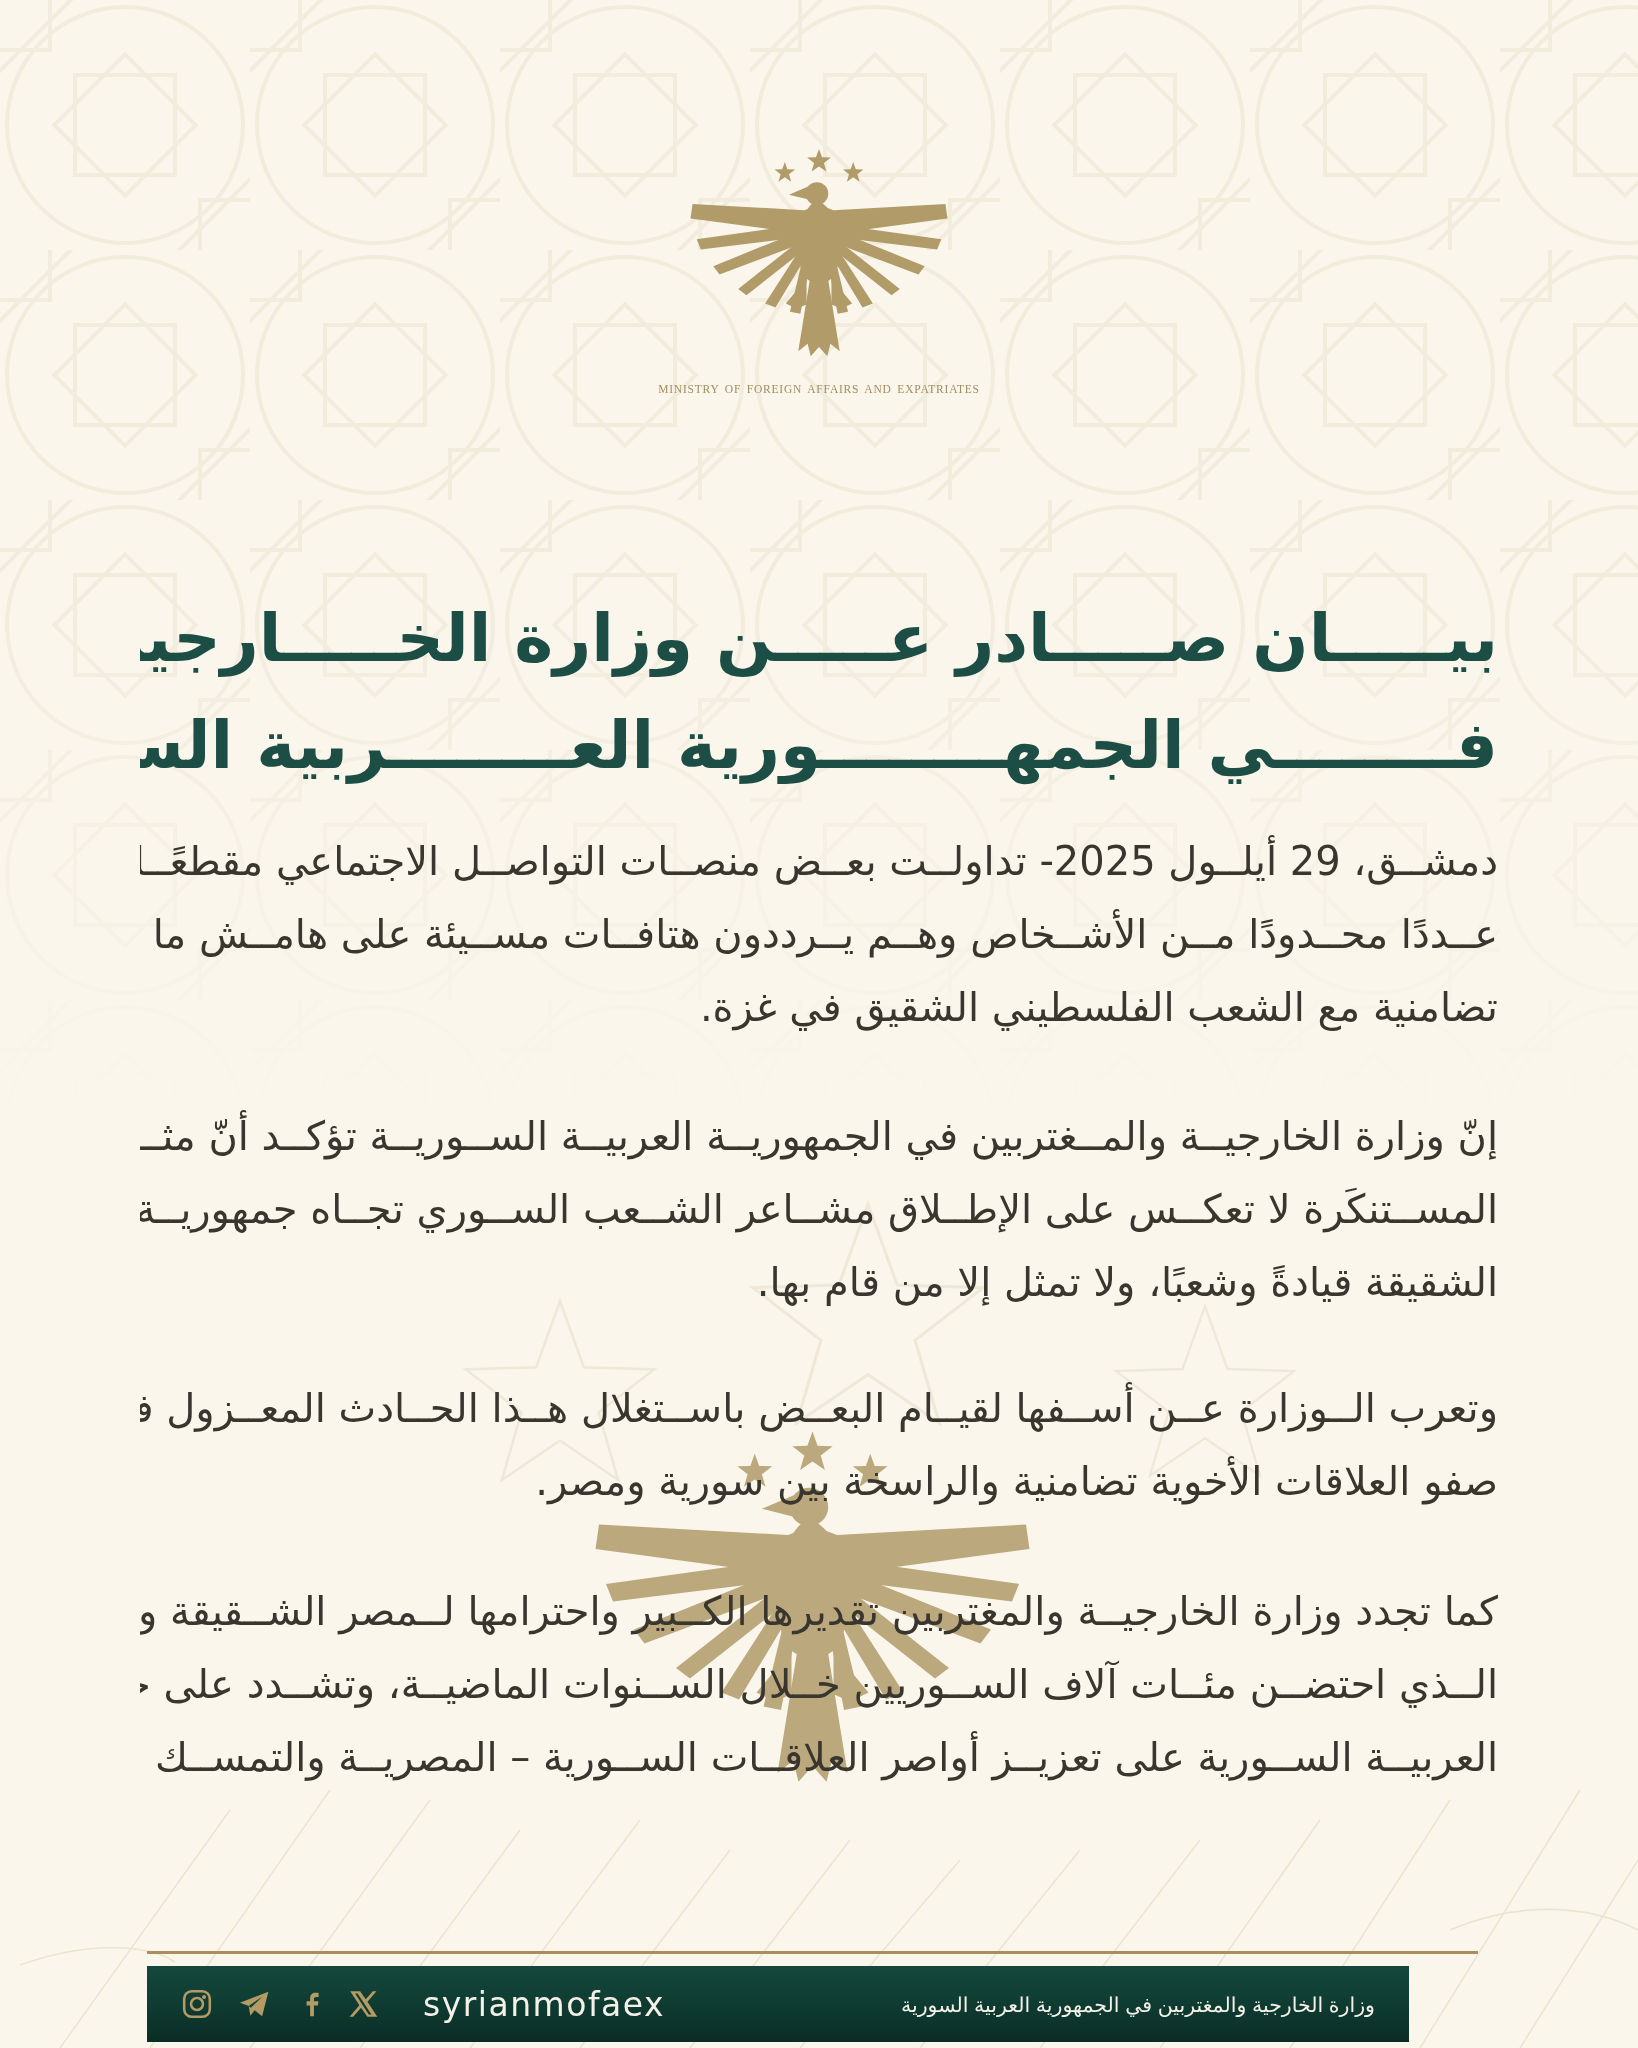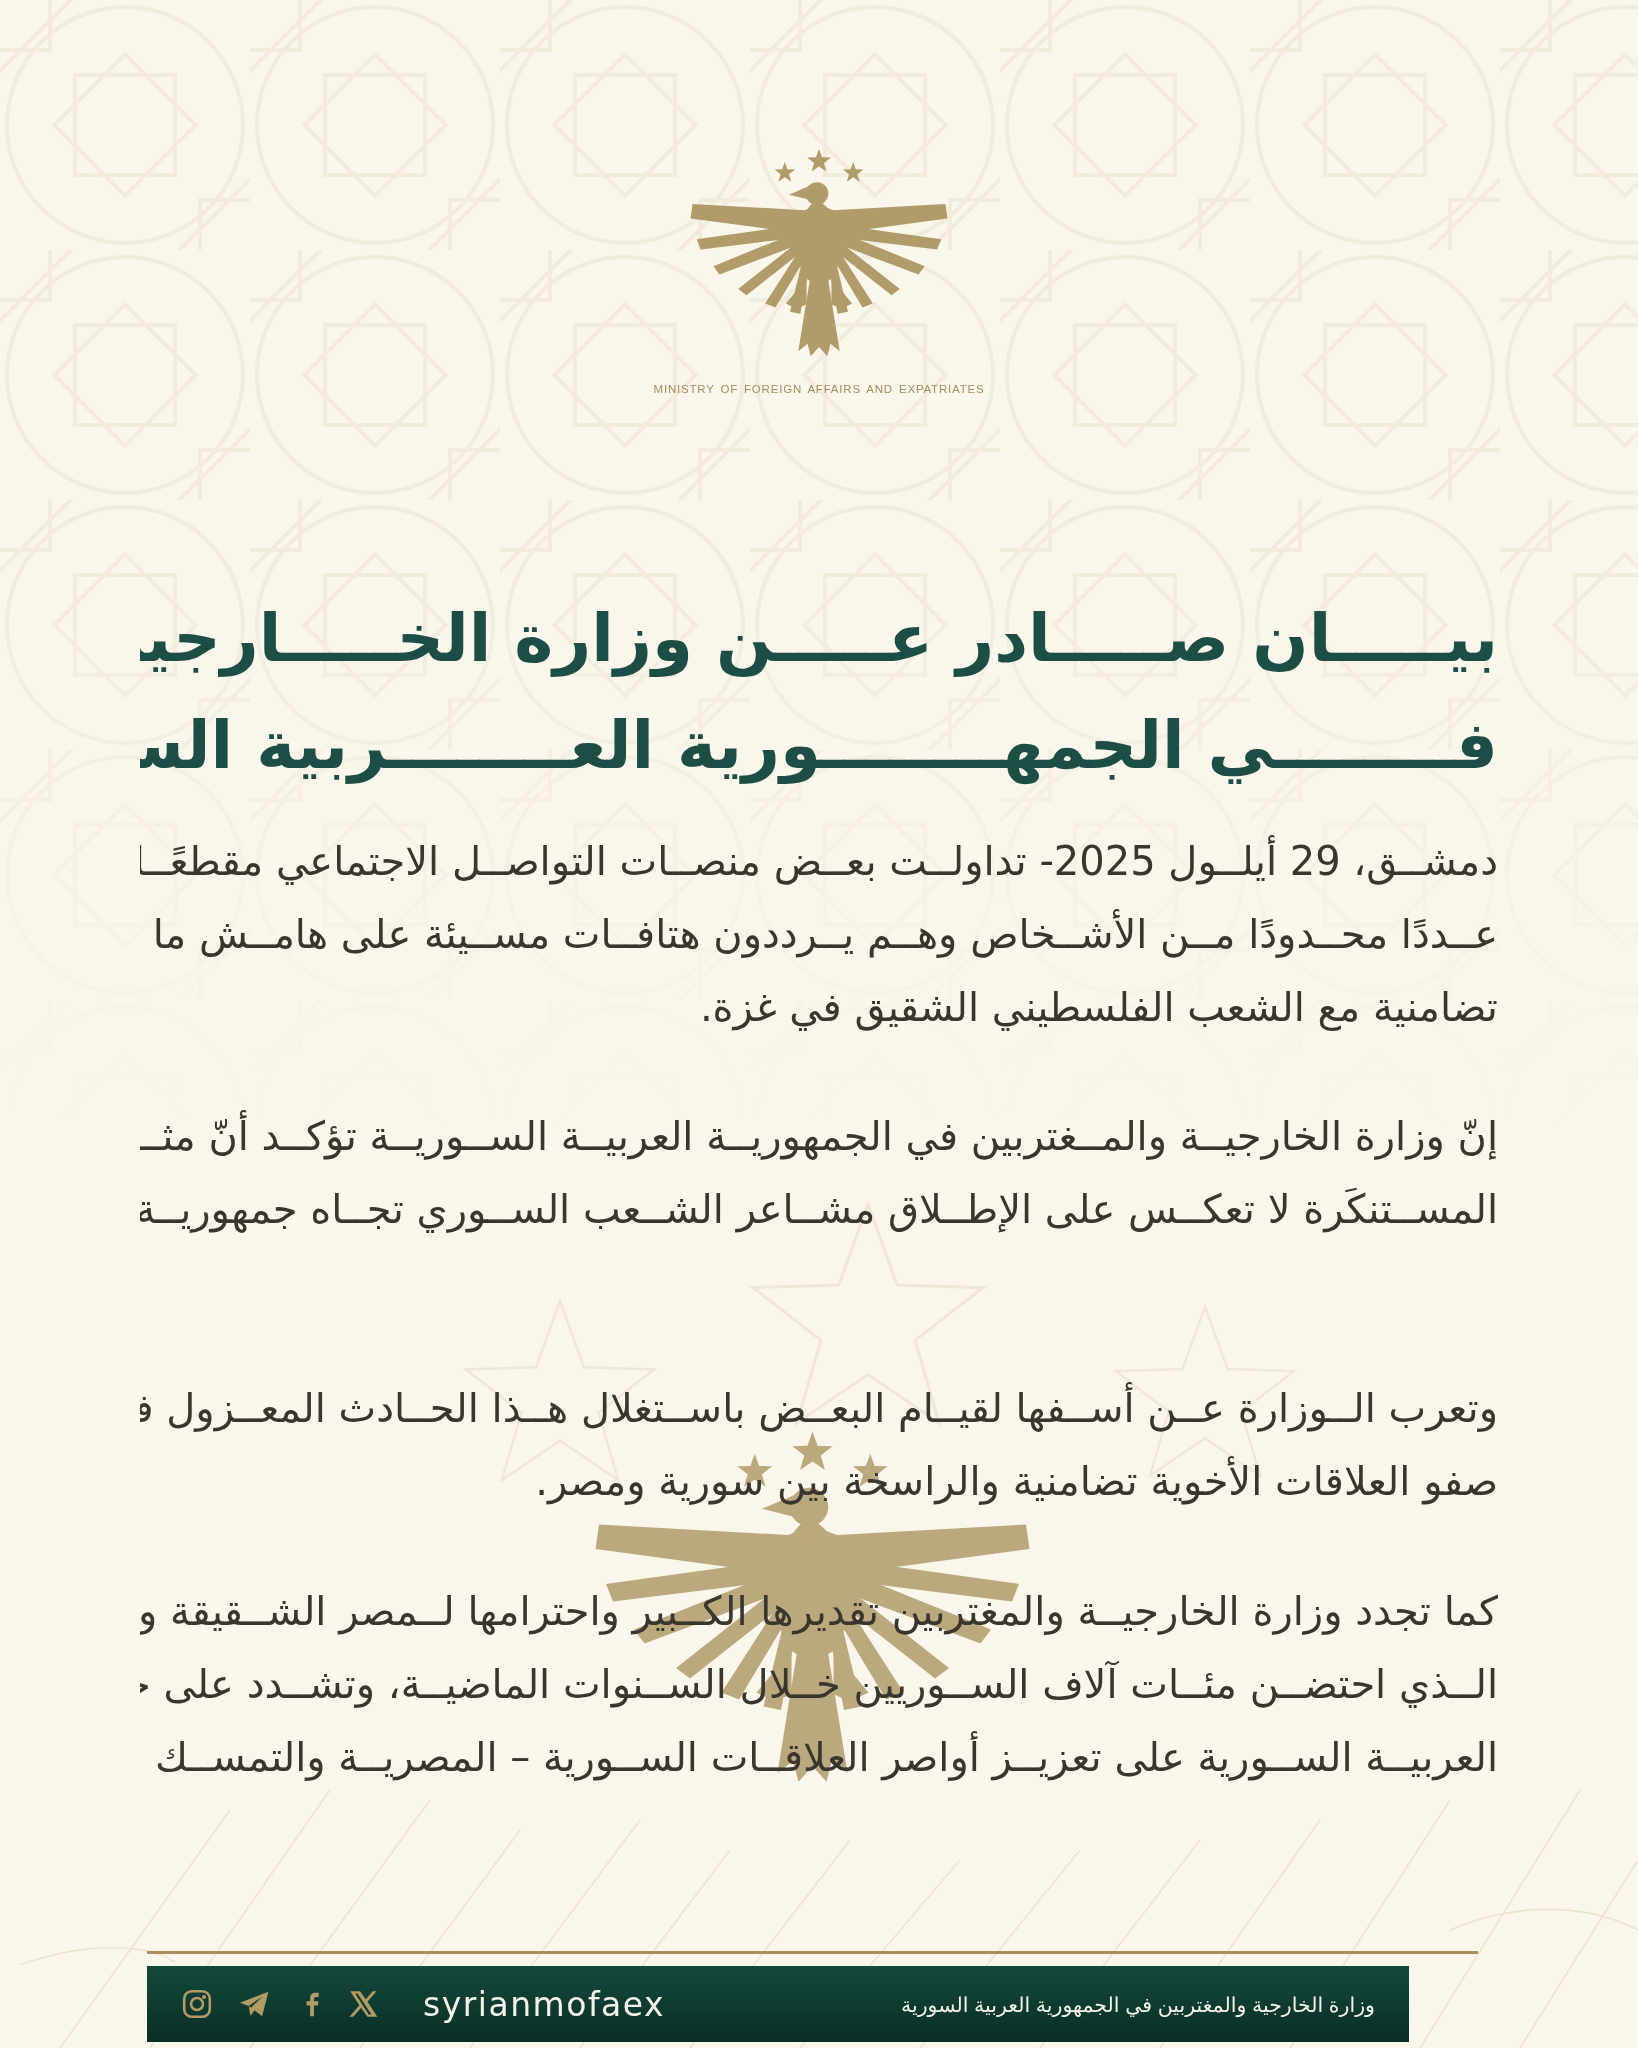--- a/index.html
+++ b/index.html
@@ -19,21 +19,21 @@
   
   .emblem{position:absolute;top:148px;left:50%;transform:translateX(-50%);
     width:340px;text-align:center;z-index:3;}
   .emblem svg.eagle{display:block;margin:0 auto;}
   .calligraphy{
     color:#ab9260;font-weight:bold;font-size:36px;line-height:44px;
     font-family:"DejaVu Sans",sans-serif;direction:rtl;margin-top:0px;
   }
   .ministry-en{
     color:#a28d5f;font-size:11.5px;letter-spacing:.8px;word-spacing:2px;
-    font-family:Liberation Sans, sans-serif;margin-top:7px;white-space:nowrap;
+    font-family:Liberation Serif, serif;margin-top:7px;white-space:nowrap;
   }
   
   .headline{position:absolute;left:140px;width:1358px;top:585px;z-index:3;
     direction:rtl;color:#1d4e45;font-weight:bold;font-size:66px;}
   .headline .hline{height:107px;line-height:107px;
     text-align:justify;text-align-last:justify;white-space:nowrap;overflow:hidden;}
   
   .para{position:absolute;left:140px;width:1358px;z-index:3;
     direction:rtl;color:#39362f;font-size:40px;}
   .para .bline{height:73px;line-height:73px;white-space:nowrap;overflow:hidden;}
@@ -153,20 +153,21 @@
 
   <div id="para1" class="para" lang="ar">
     <div class="bline jl">دمشــق، 29 أيلــول 2025- تداولــت بعــض منصــات التواصــل الاجتماعي مقطعًــا مصــورًا يظهــر</div>
     <div class="bline jl">عــددًا محــدودًا مــن الأشــخاص وهــم يــرددون هتافــات مســيئة على هامــش ما قيــل إنّــه وقفــة</div>
     <div class="bline ll">تضامنية مع الشعب الفلسطيني الشقيق في غزة.</div>
   </div>
 
   <div id="para2" class="para" lang="ar">
     <div class="bline jl">إنّ وزارة الخارجيــة والمــغتربين في الجمهوريــة العربيــة الســوريــة تؤكــد أنّ مثــل هــذه التصرفــات</div>
     <div class="bline jl">المســتنكَرة لا تعكــس على الإطــلاق مشــاعر الشــعب الســوري تجــاه جمهوريــة مصر العربيــة</div>
+    <div class="bline ll">الشقيقة قيادةً وشعبًا، ولا تمثل إلا من قام بها.</div>
   </div>
 
   <div id="para3" class="para" lang="ar">
     <div class="bline jl">وتعرب الــوزارة عــن أســفها لقيــام البعــض باســتغلال هــذا الحــادث المعــزول في محاولــة لتعكير</div>
     <div class="bline ll">صفو العلاقات الأخوية تضامنية والراسخة بين سورية ومصر.</div>
   </div>
 
   <div id="para4" class="para" lang="ar">
     <div class="bline jl">كما تجدد وزارة الخارجيــة والمغتربين تقديرها الكــبير واحترامها لــمصر الشــقيقة وشعبها الكريــم</div>
     <div class="bline jl">الــذي احتضــن مئــات آلاف الســوريين خــلال الســنوات الماضيــة، وتشــدد على حــرص الجمهوريــة</div>

